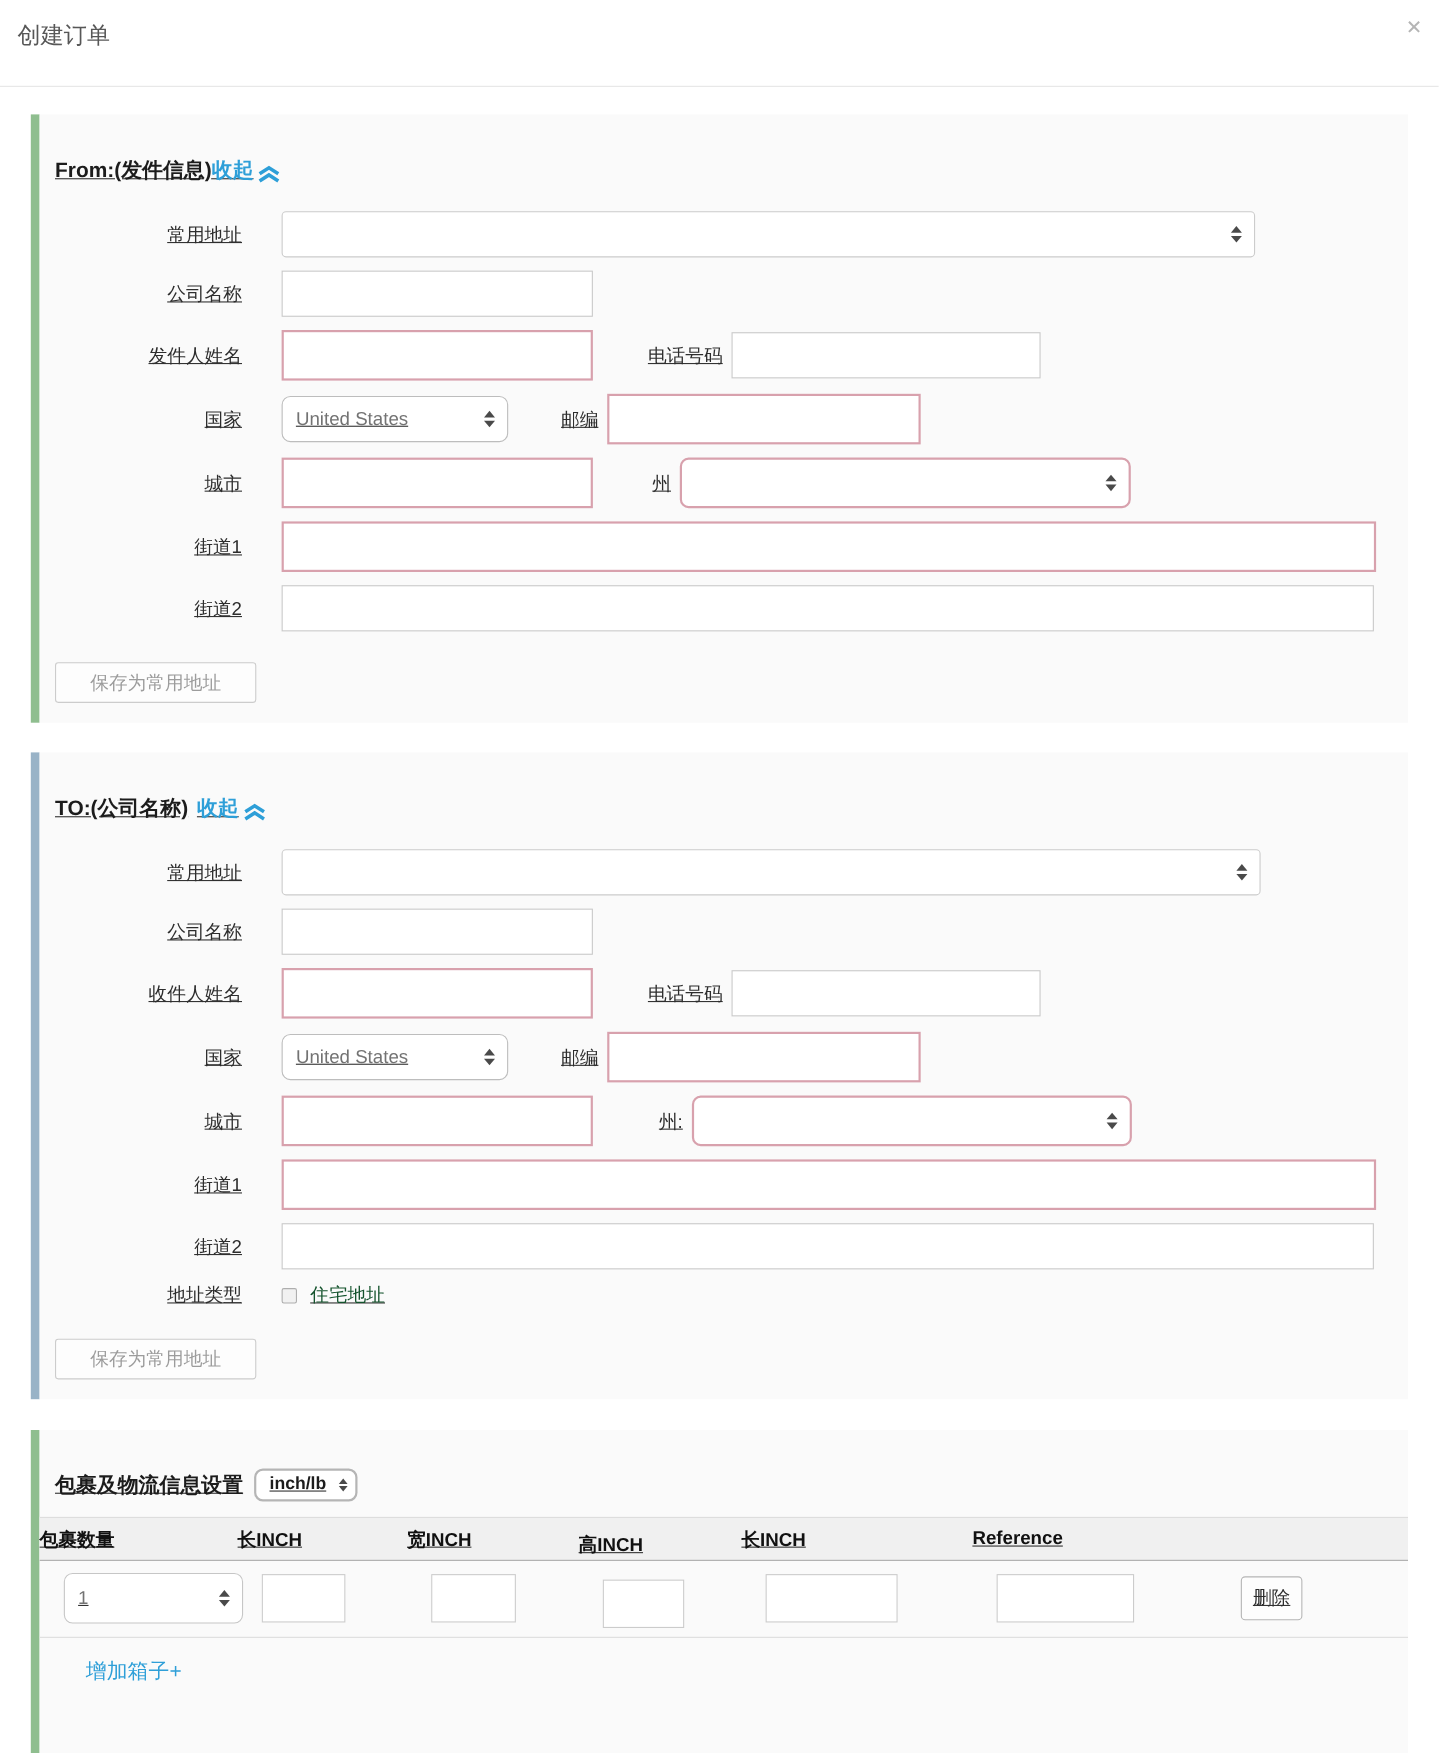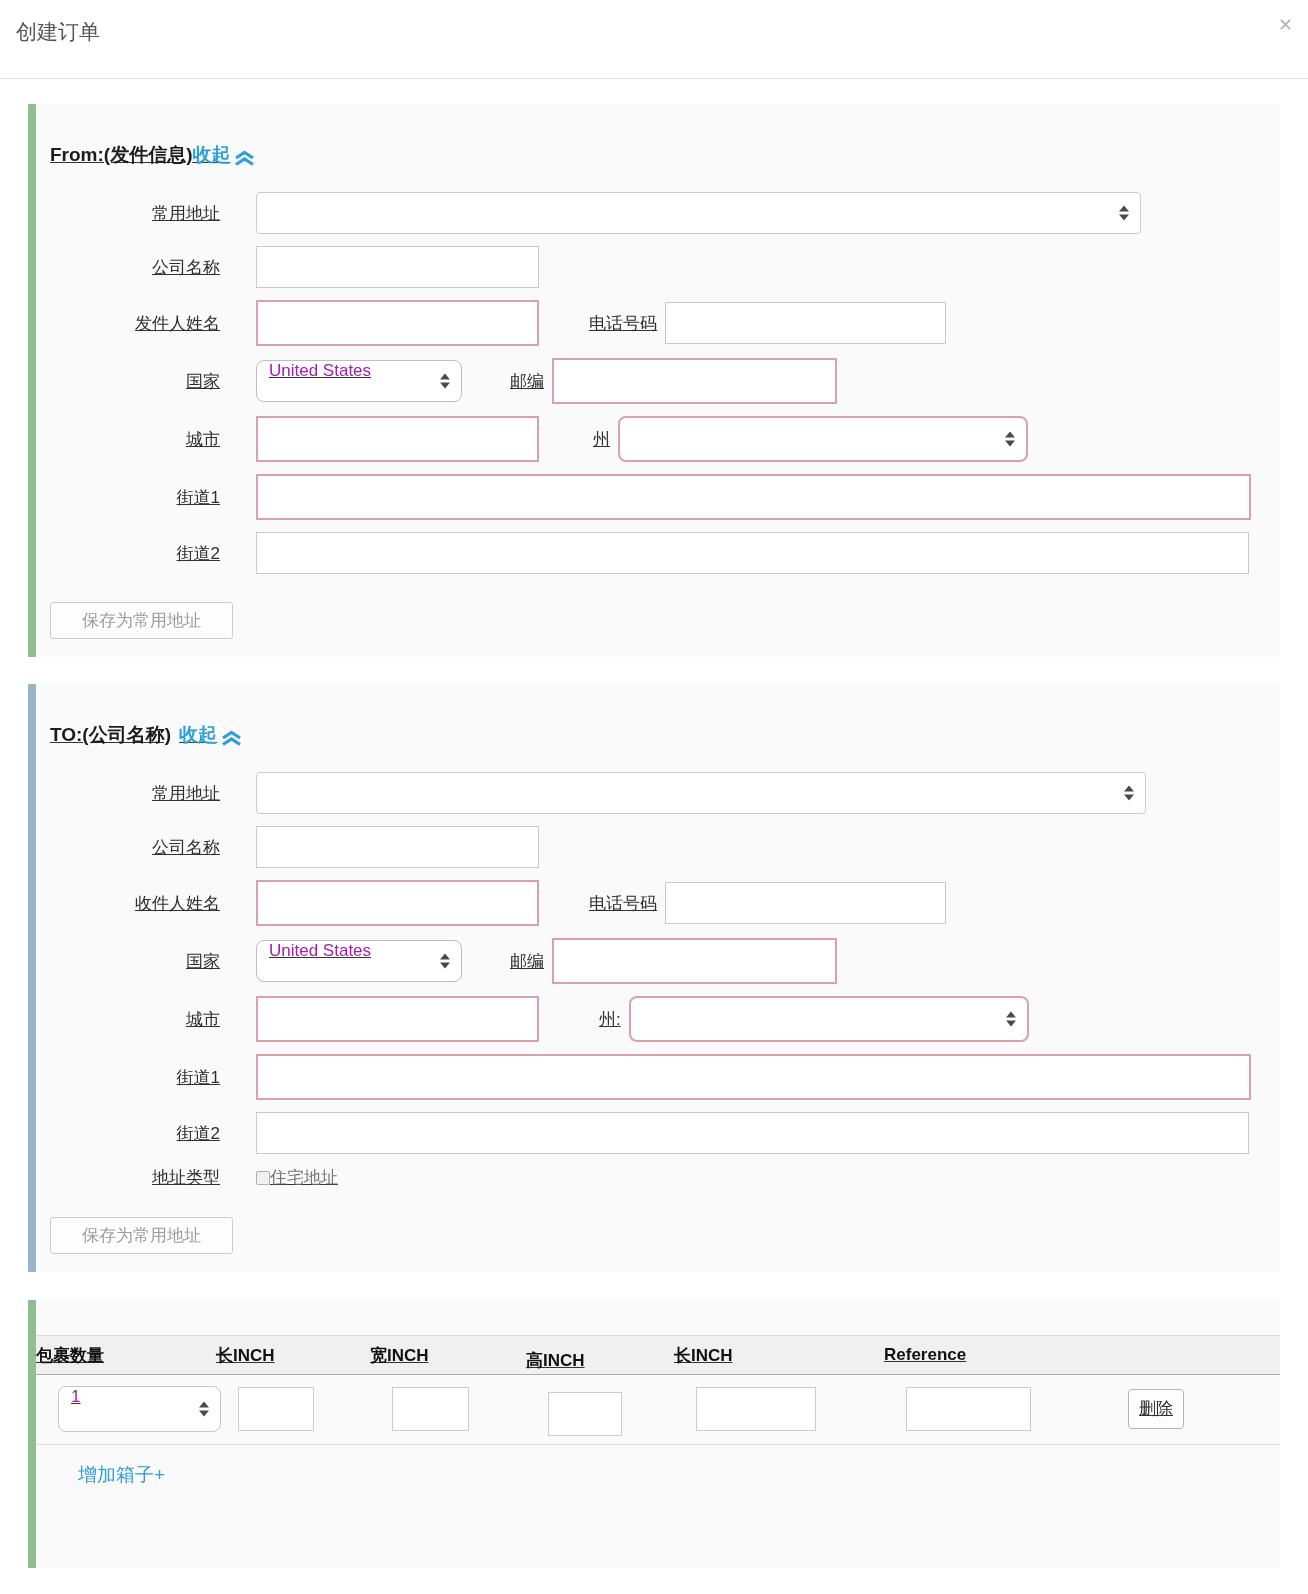--- a/index.html
+++ b/index.html
@@ -35,39 +35,39 @@
   .ml-zip { margin-left: 48px; }
   .ml-state { margin-left: 54px; }
   .ml-state2 { margin-left: 60px; }
   
   .txt { height: 42px; border: 1px solid #c9c9c9; background: #fff; font-size: 16px; padding: 0 8px; outline: none; }
   .txt.req { border: 2px solid #d8a1ad; height: 46px; }
   .w283 { width: 283px; } .w281 { width: 281px; } .w285 { width: 285px; }
   .w995 { width: 995px; } .w993 { width: 993px; }
   
   .select { position: relative; background: #fff; border: 1px solid #c4c4c4; border-radius: 5px;
-            height: 42px; display: flex; align-items: flex-start; padding: 0 30px 0 12px;
-            font-size: 17px; color: #a21caf; cursor: pointer; }
+            height: 42px; display: flex; align-items: center; padding: 0 30px 0 12px;
+            font-size: 17px; color: #737373; cursor: pointer; }
   .arrows { position: absolute; right: 11px; top: 50%; transform: translateY(-50%);
             display: flex; flex-direction: column; align-items: center; }
   .tri-up { width: 0; height: 0; border-left: 5px solid transparent; border-right: 5px solid transparent; border-bottom: 6px solid #4a4a4a; margin-bottom: 3px; }
   .tri-dn { width: 0; height: 0; border-left: 5px solid transparent; border-right: 5px solid transparent; border-top: 6px solid #4a4a4a; }
   .sel-wide885 { width: 885px; border-radius: 4px; border-color: #cccccc; }
   .sel-wide890 { width: 890px; border-radius: 4px; border-color: #cccccc; }
   .sel-country { width: 206px; border-radius: 8px; border-color: #bdbdbd; }
   .sel-state { border: 2px solid #d8a1ad; border-radius: 8px; height: 46px; }
   .sel-state-from { width: 410px; }
   .sel-state-to { width: 400px; }
   
   .save-btn { margin-top: 16px; height: 37px; width: 183px; background: #fdfdfd; border: 1px solid #cccccc;
               border-radius: 3px; color: #9c9c9c; font-size: 17px; cursor: pointer; font-family: inherit; }
   
   .chk { appearance: none; -webkit-appearance: none; width: 14px; height: 14px; border: 1px solid #aeaeae;
          background: #f1f1f1; border-radius: 2px; cursor: pointer; margin: 0; flex-shrink: 0; }
-  .chk-label { font-size: 17px; color: #737373; font-weight: 400; }
+  .chk-label { font-size: 17px; color: #14532d; font-weight: 400; margin-left: 12px; }
   .addr-type-ctl { display: flex; align-items: center; }
   
   .pkg-title-row { display: flex; align-items: center; padding-left: 14px; margin-bottom: 14px; }
   .pkg-title { font-size: 19px; font-weight: 700; color: #1c1c1c; margin-right: 10px; }
   .unit-select { position: relative; height: 30px; border: 2px solid #b5b5b5; border-radius: 8px; background: #fff;
                  display: inline-flex; align-items: center; font-size: 16px; font-weight: 700; color: #1c1c1c;
                  padding: 0 26px 0 12px; cursor: pointer; }
   .unit-select .arrows { right: 7px; }
   .unit-select .tri-up { border-left-width: 4px; border-right-width: 4px; border-bottom-width: 5px; margin-bottom: 2px; }
   .unit-select .tri-dn { border-left-width: 4px; border-right-width: 4px; border-top-width: 5px; }
@@ -254,20 +254,30 @@
       </span>
     </div>
 
     <button class="save-btn">保存为常用地址</button>
   </div>
 </section>
 
 <section class="panel gap28">
   <div class="accent-bar bar-green"></div>
   <div class="panel-body pkg">
+    <div class="pkg-title-row">
+      <span class="pkg-title">包裹及物流信息设置</span>
+      <div class="unit-select">
+        <span>inch/lb</span>
+        <span class="arrows">
+            <i class="tri-up"></i>
+            <i class="tri-dn"></i>
+          </span>
+      </div>
+    </div>
 
     <div class="pkg-head">
       <div class="cc1">包裹数量</div>
       <div class="cc2">长INCH</div>
       <div class="cc3">宽INCH</div>
       <div class="cc4">高INCH</div>
       <div class="cc5">长INCH</div>
       <div class="cc6">Reference</div>
     </div>
 

